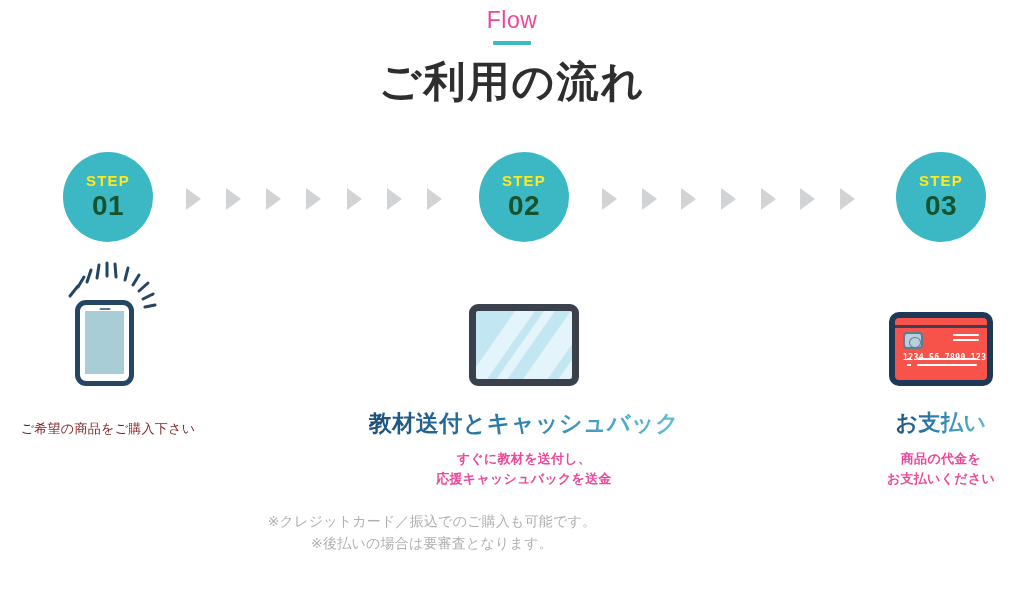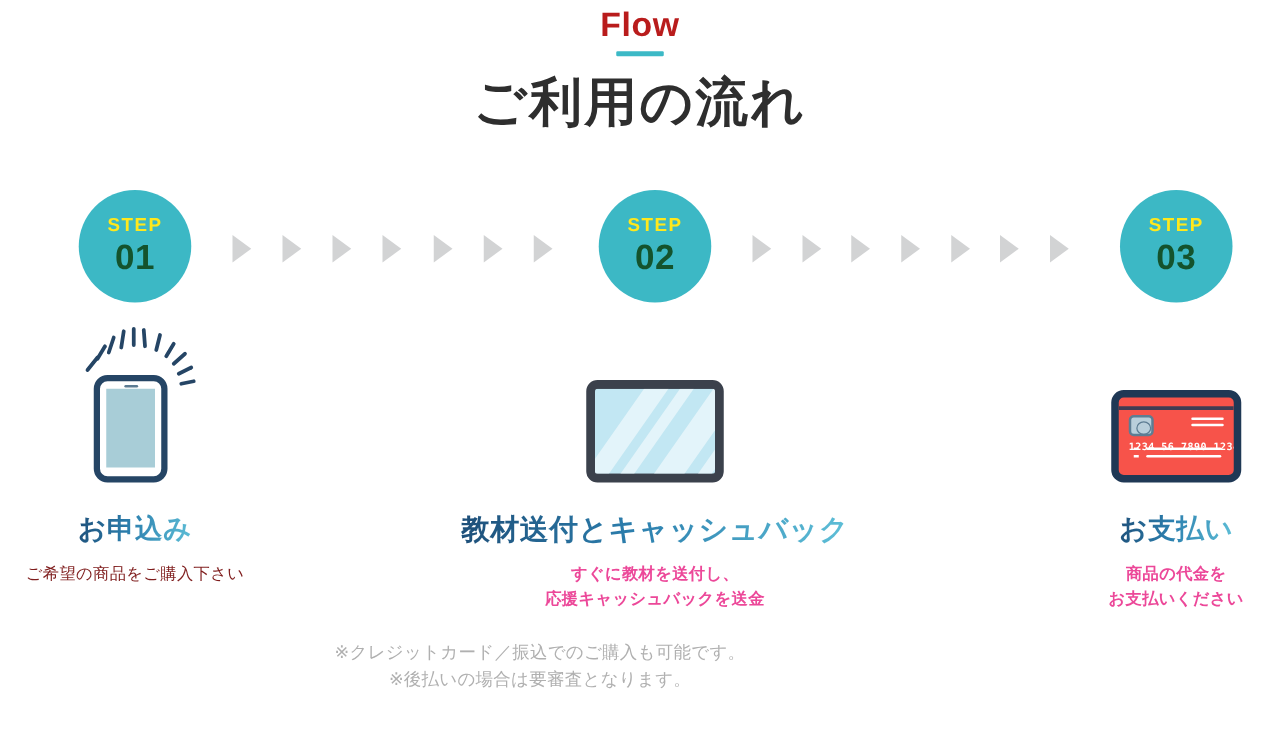--- a/index.html
+++ b/index.html
@@ -19,23 +19,23 @@
 
   
   .header {
     position: absolute;
     top: 6px;
     left: 0;
     width: 1024px;
     text-align: center;
   }
   .eyebrow {
-    font-size: 27px;
-    font-weight: bold;
-    color: #b91c1c;
+    font-size: 23px;
+    font-weight: normal;
+    color: #ec4899;
     letter-spacing: 0.5px;
     line-height: 28px;
   }
   .eyebrow-rule {
     width: 38px;
     height: 4px;
     background: #3cb9c6;
     margin: 7px auto 0 auto;
     border-radius: 1px;
   }
@@ -429,21 +429,20 @@
           <i></i>
             <i></i>
         </div>
       </div>
     </div>
   </div>
 
   <div class="captions">
 
     <div class="caption-cell t1">
-      <div class="caption-title">お申込み</div>
       <div class="caption-desc light">ご希望の商品をご購入下さい</div>
     </div>
 
     <div class="caption-cell t2">
       <div class="caption-title wide">教材送付とキャッシュバック</div>
       <div class="caption-desc">
         <div>すぐに教材を送付し、</div>
         <div>応援キャッシュバックを送金</div>
       </div>
     </div>

